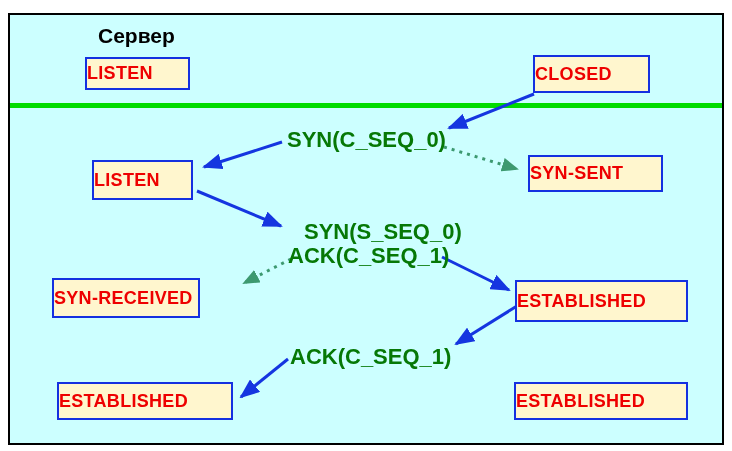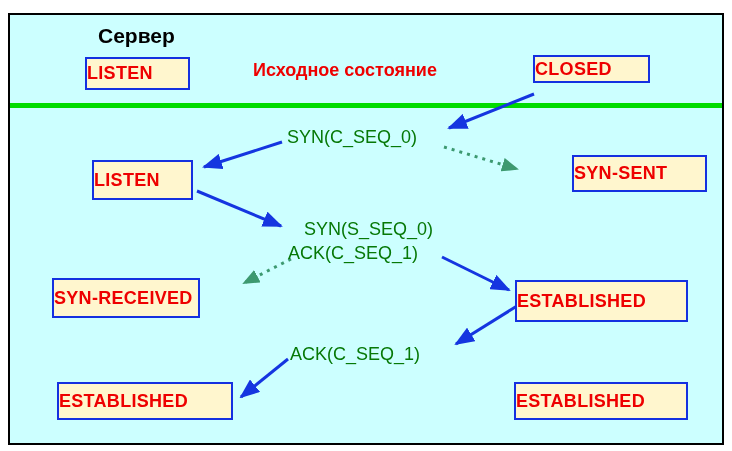--- a/index.html
+++ b/index.html
@@ -36,34 +36,33 @@
   .state-box{
     position:absolute;background:var(--box_fill);
     border:2px solid var(--box_border);
     display:flex;align-items:center;justify-content:flex-start;
   }
   .state-box span{
     font-weight:bold;color:var(--box_text);font-size:18px;
     letter-spacing:0.3px;white-space:nowrap;
   }
   .message-label{
-    position:absolute;font-weight:normal;font-size:18px;
+    position:absolute;font-weight:bold;font-size:22px;
     color:var(--message_green);white-space:nowrap;
   }
   svg.arrows{position:absolute;left:0;top:0;width:732px;height:451px;pointer-events:none;}
 </style>
 </head>
 <body>
 
 <div class="stage">
   <div class="panel"></div>
   <div class="divider"></div>
 
   <div class="hdr" id="server-header">Сервер</div>
-  <div id="initial-state-label">Исходное состояние</div>
 
   <svg class="arrows" id="arrow-layer" viewBox="0 0 732 451" xmlns="http://www.w3.org/2000/svg">
     <defs>
       <marker id="head-blue" markerUnits="userSpaceOnUse" markerWidth="20" markerHeight="16" refX="18" refY="8" orient="auto">
         <path d="M0,0 L20,8 L0,16 Z" fill="#1535e0"></path>
       </marker>
       <marker id="head-green" markerUnits="userSpaceOnUse" markerWidth="17" markerHeight="14" refX="15" refY="7" orient="auto">
         <path d="M0,0 L17,7 L0,14 Z" fill="#3d9970"></path>
       </marker>
     </defs>
@@ -76,27 +75,27 @@
         <line x1="288" y1="359" x2="241" y2="397" stroke-width="3" stroke="#1535e0" marker-end="url(#head-blue)"></line>
         <line x1="444" y1="147" x2="517" y2="169" stroke-width="3" stroke="#3d9970" stroke-dasharray="3 5" marker-end="url(#head-green)"></line>
         <line x1="291" y1="259" x2="244" y2="283" stroke-width="3" stroke="#3d9970" stroke-dasharray="3 5" marker-end="url(#head-green)"></line>
       </g>
   </svg>
 
   <div id="box-layer">
       <div class="state-box" style="left: 85px; top: 57px; width: 105px; height: 33px;">
         <span>LISTEN</span>
       </div>
-      <div class="state-box" style="left: 533px; top: 55px; width: 117px; height: 28px;">
+      <div class="state-box" style="left: 533px; top: 55px; width: 117px; height: 38px;">
         <span>CLOSED</span>
       </div>
       <div class="state-box" style="left: 92px; top: 160px; width: 101px; height: 40px;">
         <span>LISTEN</span>
       </div>
-      <div class="state-box" style="left: 528px; top: 155px; width: 135px; height: 37px; margin-left: 44px;">
+      <div class="state-box" style="left: 528px; top: 155px; width: 135px; height: 37px;">
         <span>SYN-SENT</span>
       </div>
       <div class="state-box" style="left: 52px; top: 278px; width: 148px; height: 40px;">
         <span>SYN-RECEIVED</span>
       </div>
       <div class="state-box" style="left: 515px; top: 280px; width: 173px; height: 42px;">
         <span>ESTABLISHED</span>
       </div>
       <div class="state-box" style="left: 57px; top: 382px; width: 176px; height: 38px;">
         <span>ESTABLISHED</span>

